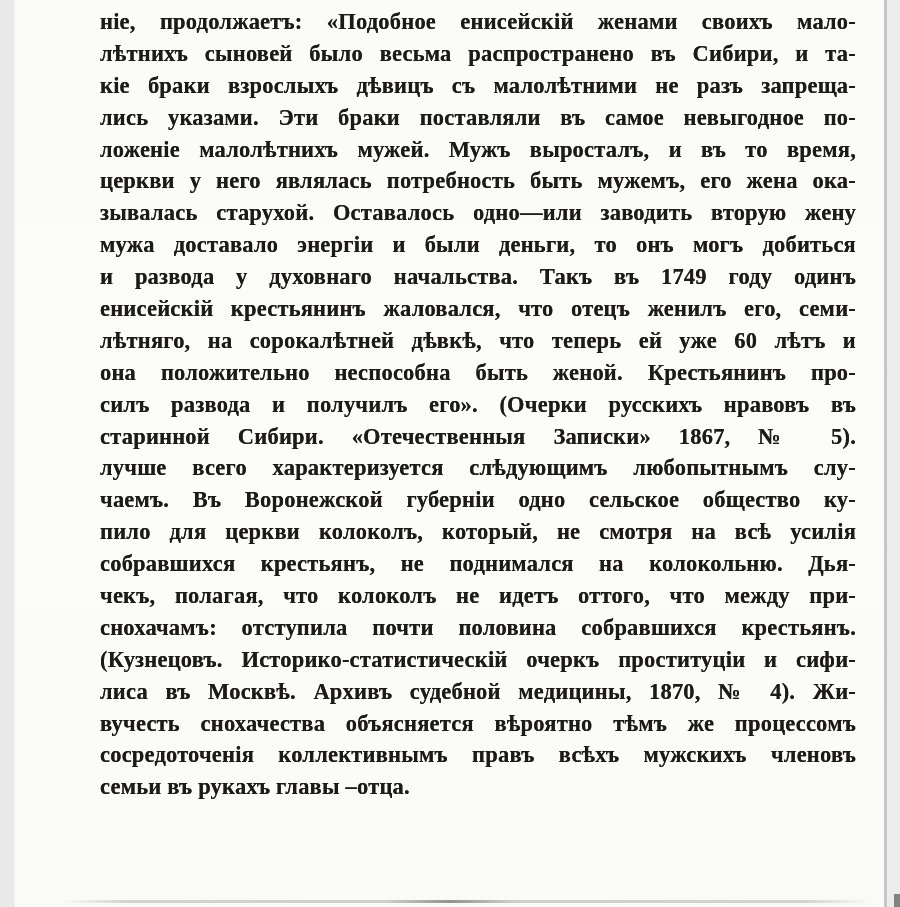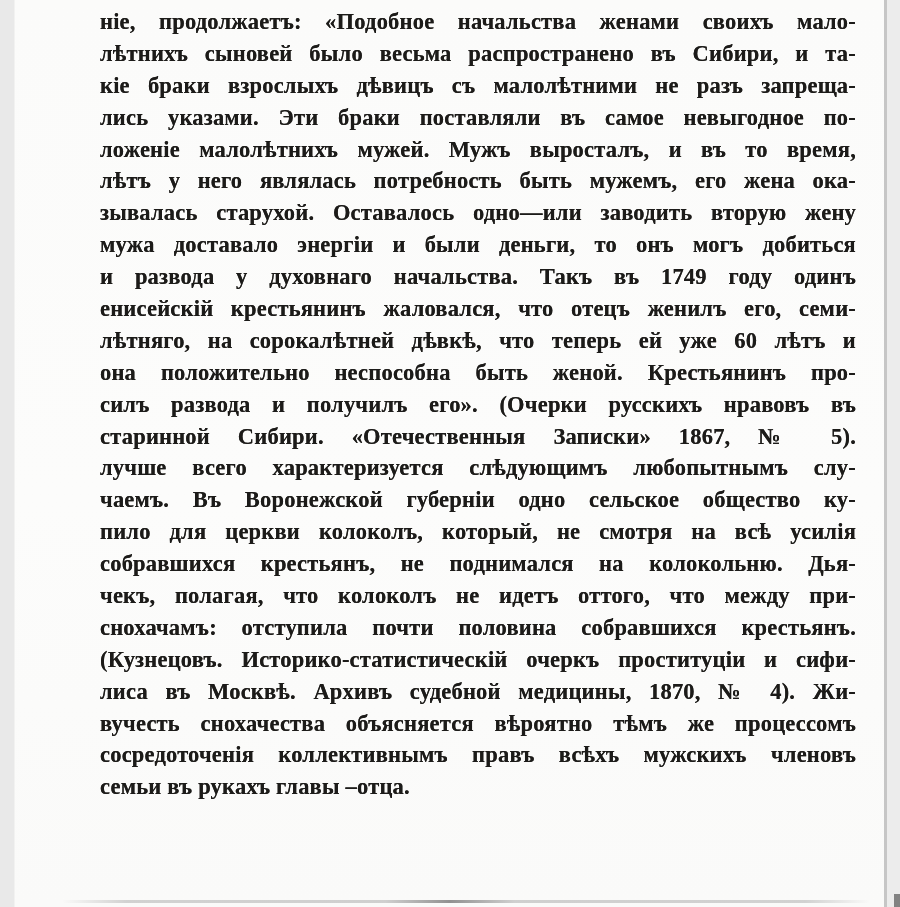--- a/index.html
+++ b/index.html
@@ -95,26 +95,26 @@
     font-family: Liberation Serif, serif;
   }
 </style>
 </head>
 <body>
 
 <div class="scan-page">
   <div class="edge-left"></div>
 
   <div class="text-block">
-      <div class="line">ніе, продолжаетъ: «Подобное начальства женами своихъ мало-</div>
+      <div class="line">ніе, продолжаетъ: «Подобное енисейскій женами своихъ мало-</div>
       <div class="line">лѣтнихъ сыновей было весьма распространено въ Сибири, и та-</div>
       <div class="line">кіе браки взрослыхъ дѣвицъ съ малолѣтними не разъ запреща-</div>
       <div class="line">лись указами. Эти браки поставляли въ самое невыгодное по-</div>
       <div class="line">ложеніе малолѣтнихъ мужей. Мужъ выросталъ, и въ то время,</div>
-      <div class="line">лѣтъ у него являлась потребность быть мужемъ, его жена ока-</div>
+      <div class="line">церкви у него являлась потребность быть мужемъ, его жена ока-</div>
       <div class="line">зывалась старухой. Оставалось одно—или заводить вторую жену</div>
       <div class="line">мужа доставало энергіи и были деньги, то онъ могъ добиться</div>
       <div class="line">и развода у духовнаго начальства. Такъ въ 1749 году одинъ</div>
       <div class="line">енисейскій крестьянинъ жаловался, что отецъ женилъ его, семи-</div>
       <div class="line">лѣтняго, на сорокалѣтней дѣвкѣ, что теперь ей уже 60 лѣтъ и</div>
       <div class="line">она положительно неспособна быть женой. Крестьянинъ про-</div>
       <div class="line">силъ развода и получилъ его». (Очерки русскихъ нравовъ въ</div>
       <div class="line">старинной Сибири. «Отечественныя Записки» 1867, № 5).</div>
       <div class="line">лучше всего характеризуется слѣдующимъ любопытнымъ слу-</div>
       <div class="line">чаемъ. Въ Воронежской губерніи одно сельское общество ку-</div>

